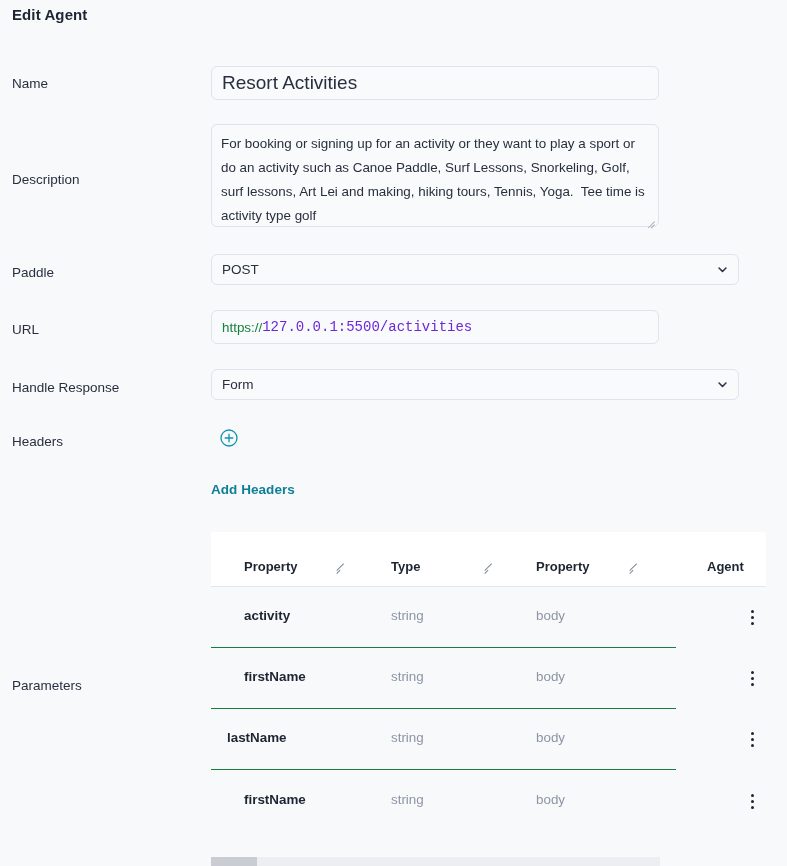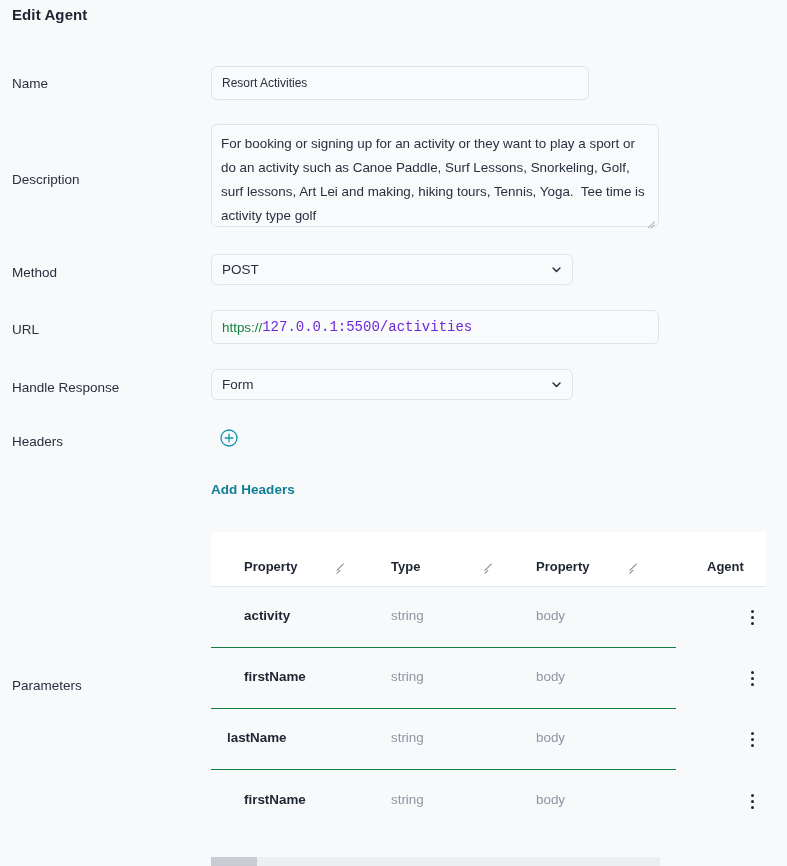--- a/index.html
+++ b/index.html
@@ -40,27 +40,27 @@
     left: 12px;
     font-size: 13.5px;
     color: #28303f;
     white-space: nowrap;
   }
 
   
   .text-input {
     position: absolute;
     left: 211px;
-    width: 378px;
+    width: 448px;
     height: 34px;
     background: #f9fafc;
     border: 1px solid #dfe3ea;
     border-radius: 6px;
     font-family: "Liberation Sans", sans-serif;
-    font-size: 12px;
+    font-size: 19px;
     color: #28303f;
     padding: 8px 10px;
     outline: none;
   }
   .text-input::placeholder { color: #9aa3b2; }
 
   .textarea-wrap {
     position: absolute;
     left: 211px;
     top: 124px;
@@ -105,21 +105,21 @@
     width: 5px; height: 1px;
     right: 1px; bottom: 0px;
     transform: rotate(-45deg);
     transform-origin: right bottom;
   }
 
   
   .select-wrap {
     position: absolute;
     left: 211px;
-    width: 362px;
+    width: 528px;
     height: 31px;
   }
   .styled-select {
     width: 100%;
     height: 100%;
     -webkit-appearance: none;
     appearance: none;
     background: #f9fafc;
     border: 1px solid #dfe3ea;
     border-radius: 6px;
@@ -305,21 +305,21 @@
 
 <div class="form-row" style="top:0px;">
   <div class="field-label" style="top:172px;">Description</div>
   <div class="textarea-wrap">
     <textarea class="desc-textarea" style="">For booking or signing up for an activity or they want to play a sport or do an activity such as Canoe Paddle, Surf Lessons, Snorkeling, Golf, surf lessons, Art Lei and making, hiking tours, Tennis, Yoga.  Tee time is activity type golf</textarea>
     <span class="ta-grip"></span>
   </div>
 </div>
 
 <div class="form-row" style="top:0px;">
-  <div class="field-label" style="top:265px;">Method</div>
+  <div class="field-label" style="top:265px;">Paddle</div>
   <div class="select-wrap" style="top:254px;">
     <select class="styled-select">
       <option>POST</option>
     </select>
     <svg class="sel-chevron" viewBox="0 0 10 7">
       <path d="M1 1.2 L5 5.2 L9 1.2" fill="none" stroke="#2a3142" stroke-width="1.8" stroke-linecap="round" stroke-linejoin="round"></path>
     </svg>
   </div>
 </div>
 

